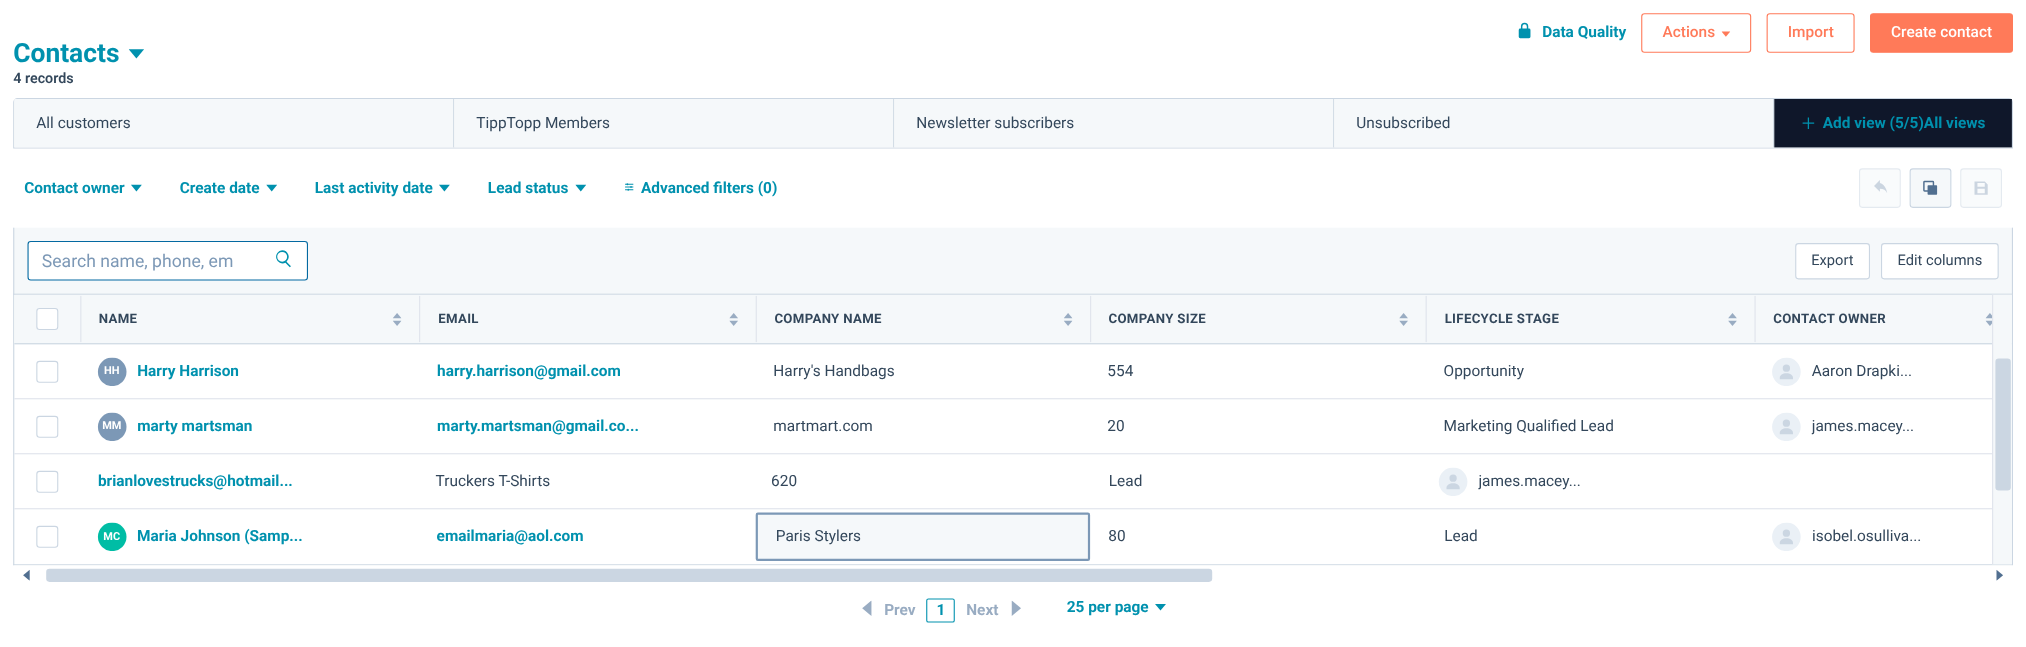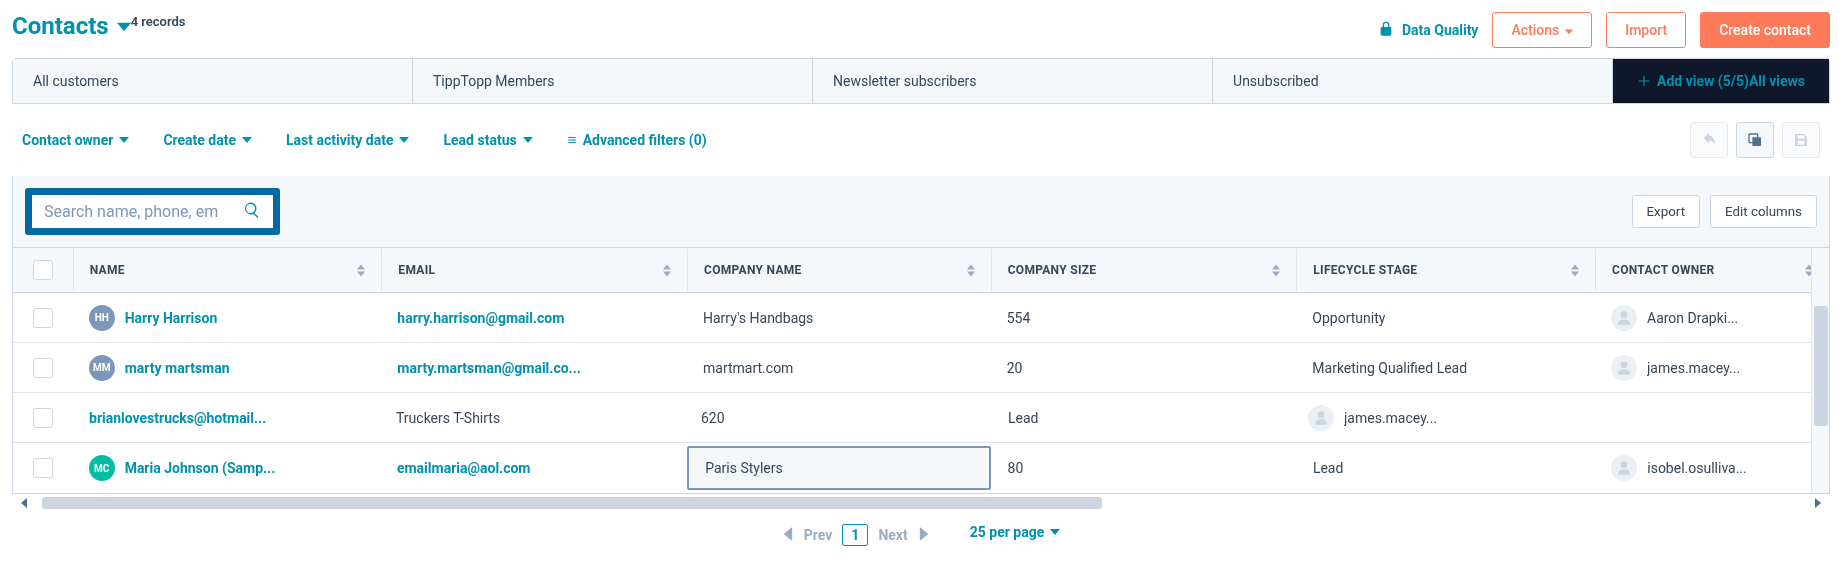--- a/index.html
+++ b/index.html
@@ -1,19 +1,19 @@
 <!DOCTYPE html>
 <html><head>
   <meta charset="utf-8">
   <style>
     *{box-sizing:border-box;margin:0;padding:0;font-family:-apple-system,BlinkMacSystemFont,"Segoe UI",Roboto,Helvetica,Arial,sans-serif}
     body{background:#fff;color:#33475b;font-size:14px;width:1842px}
     .page{padding:12px}
     .header-row{display:flex;align-items:flex-start;justify-content:space-between;margin-bottom:10px}
-    .page-title-wrap{display:flex;flex-direction:row;}
+    .page-title-wrap{display:flex;flex-direction:column;margin-top:22px;}
     .page-title{display:flex;align-items:center;gap:8px;font-size:24px;font-weight:700;color:#0091ae}
     .page-title svg{width:14px;height:14px;fill:#0091ae}
     .subtitle{font-size:13px;color:#33475b;font-weight:600;margin-top:2px}
     .header-actions{display:flex;align-items:center;gap:14px}
     .dq{display:flex;align-items:center;gap:8px;color:#0091ae;font-weight:700;}
     .btn{border:1px solid transparent;padding:9px 18px;border-radius:3px;font-weight:500;cursor:pointer;background:#fff;font-size:14px}
     .btn-outline{border-color:#ff7a59;color:#ff7a59;background:#fff}
     .btn-primary{background:#ff7a59;color:#fff;border-color:#ff7a59}
     .btn-dd{display:flex;align-items:flex-start;gap:6px}
     .tabs{display:flex;border:1px solid #cbd6e2;border-radius:4px 4px 0 0;margin-top:4px;align-items:stretch}
@@ -23,21 +23,21 @@
     .tab-actions{display:flex;align-items:center;padding:0 24px;background:#0f172a}
     .link-teal{color:#0091ae;font-weight:700;cursor:pointer;display:flex;align-items:center;gap:6px}
     .filters-row{display:flex;align-items:center;justify-content:space-between;padding:18px 10px}
     .filter-pills{display:flex;gap:34px;align-items:center}
     .pill{color:#0091ae;font-weight:700;display:flex;align-items:center;gap:6px;cursor:pointer}
     .pill svg{width:10px;height:10px;fill:#0091ae}
     .toolbar-right{display:flex;gap:8px}
     .icon-btn{width:38px;height:36px;border:1px solid #cbd6e2;border-radius:3px;background:#f5f8fa;display:flex;align-items:center;justify-content:center;cursor:pointer}
     .icon-btn.disabled{opacity:.5;cursor:default}
     .search-bar{display:flex;align-items:center;justify-content:space-between;background:#f5f8fa;border:1px solid #cbd6e2;border-top:none;padding:12px 12px}
-    .search-box{display:flex;align-items:center;border:7px solid #0369a1;background:#fff;border-radius:3px;padding:6px 12px;width:255px;gap:8px}
+    .search-box{display:flex;align-items:center;border:1px solid #0369a1;background:#fff;border-radius:3px;padding:6px 12px;width:255px;gap:8px}
     .search-box input{border:none;outline:none;font-size:16px;color:#33475b;width:100%}
     .search-box input::placeholder{color:#7c98b6}
     .sb-right{display:flex;gap:10px}
     .btn-plain{border:1px solid #cbd6e2;background:#fff;color:#33475b;padding:8px 14px;border-radius:3px;cursor:pointer}
     .table-wrap{border:1px solid #cbd6e2;border-top:none;position:relative}
     .grid-header{display:flex;background:#f5f8fa;border-bottom:1px solid #cbd6e2;align-items:center}
     .cell-chk{width:60px;display:flex;justify-content:center;align-items:center;padding:12px 0}
     .chk{width:20px;height:20px;border:1px solid #cbd6e2;border-radius:3px;background:#fff;cursor:pointer}
     .col{padding:14px 16px;border-left:1px solid #dfe3eb;display:flex;align-items:center;justify-content:space-between;font-size:12px;font-weight:700;letter-spacing:.3px}
     .col-name{width:310px}

